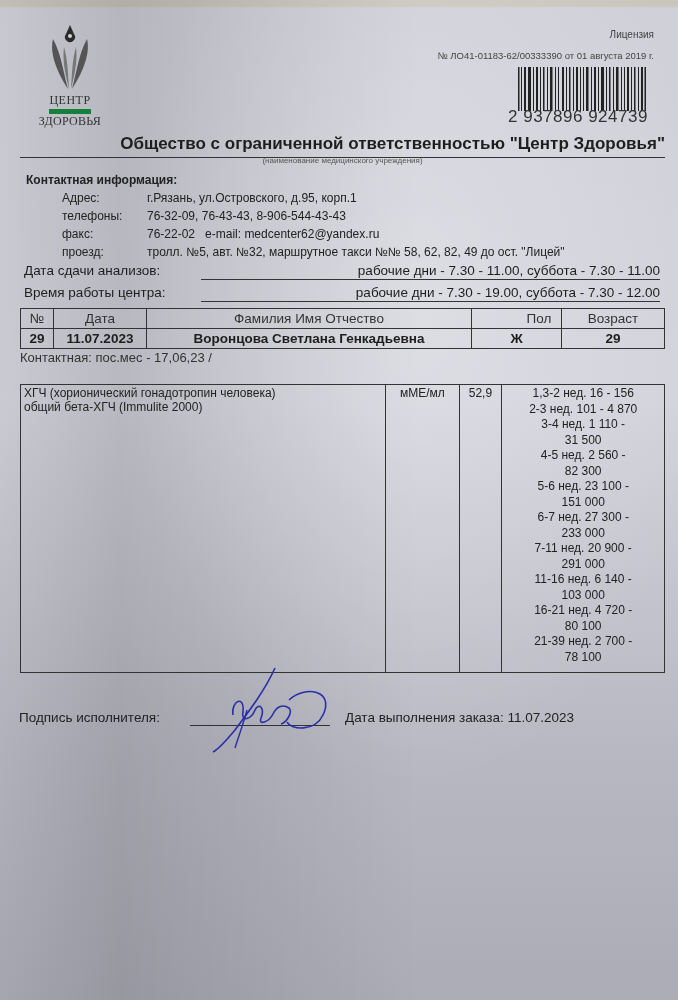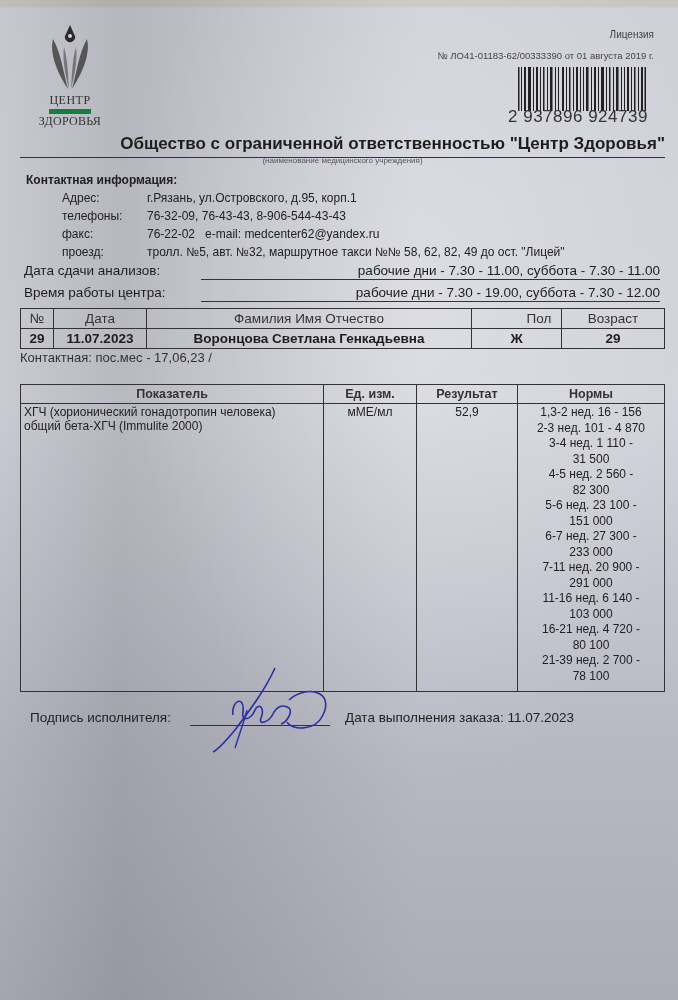--- a/index.html
+++ b/index.html
@@ -34,21 +34,21 @@
   table { border-collapse: collapse; }
   .ptable { left: 20px; top: 308px; width: 645px; font-size: 13.5px; }
   .ptable td { border: 1.2px solid #333; text-align: center; padding: 1px 3px; height: 17px; }
   .ptable .hdr td { font-weight: normal; color: #333; }
   .ptable .val td { font-weight: bold; color: #1e1e1e; }
   .note { left: 20px; top: 350px; font-size: 13px; color: #333; }
   .rtable { left: 20px; top: 384px; width: 645px; font-size: 12px; }
   .rtable td { border: 1.2px solid #333; vertical-align: top; padding: 1px 3px; }
   .rtable .hdr td { text-align: center; font-weight: bold; font-size: 12.5px; color: #333; height: 16px; vertical-align: middle; }
   .norm-line { text-align: center; line-height: 15.5px; font-size: 12px; }
-  .sig-lbl { left: 30px; top: 710px; font-size: 13.5px; color: #222; }
+  .sig-lbl { left: 19px; top: 710px; font-size: 13.5px; color: #222; }
   .sig-line { left: 190px; top: 725px; width: 140px; border-bottom: 1px solid #333; }
   .sig-svg { left: 195px; top: 660px; }
   .done { left: 345px; top: 710px; font-size: 13.5px; color: #222; }
 </style>
 </head>
 <body>
 
 <div class="shade"></div>
 
 <div class="abs logo">
@@ -151,26 +151,20 @@
     <td>Ж</td>
     <td>29</td>
   </tr>
 </tbody>
   </table>
 
 <div class="abs note">Контактная: пос.мес - 17,06,23 /</div>
 
 <table class="abs rtable">
   <tbody>
-      <tr class="hdr">
-    <td style="width:296px;">Показатель</td>
-    <td style="width:86px;">Ед. изм.</td>
-    <td style="width:94px;">Результат</td>
-    <td>Нормы</td>
-  </tr>
   <tr style="height:288px;">
     <td>
       <div>ХГЧ (хорионический гонадотропин человека)</div>
       <div>общий бета-ХГЧ (Immulite 2000)</div>
     </td>
     <td style="text-align:center;">мМЕ/мл</td>
     <td style="text-align:center;">52,9</td>
     <td>
       <div class="norm-line">1,3-2 нед. 16 - 156</div>
       <div class="norm-line">2-3 нед. 101 - 4 870</div>

